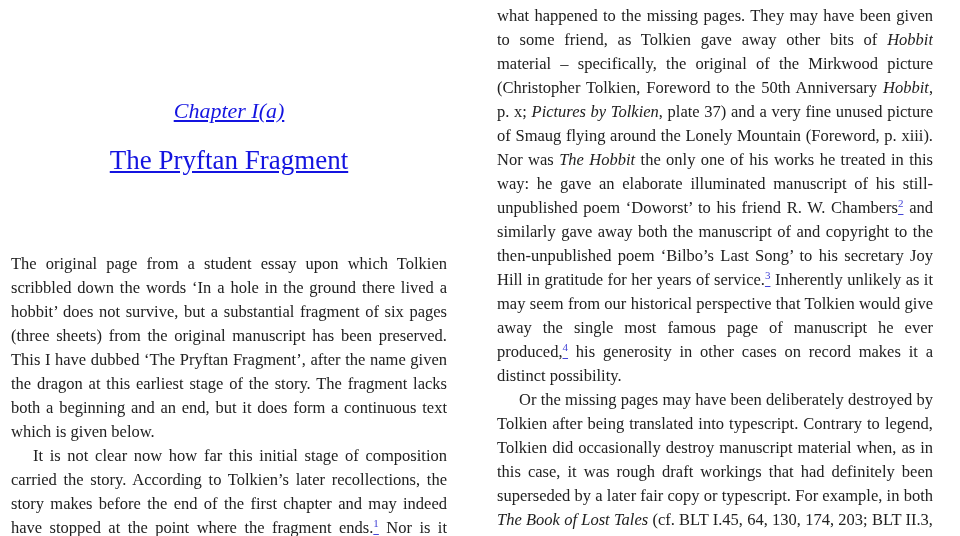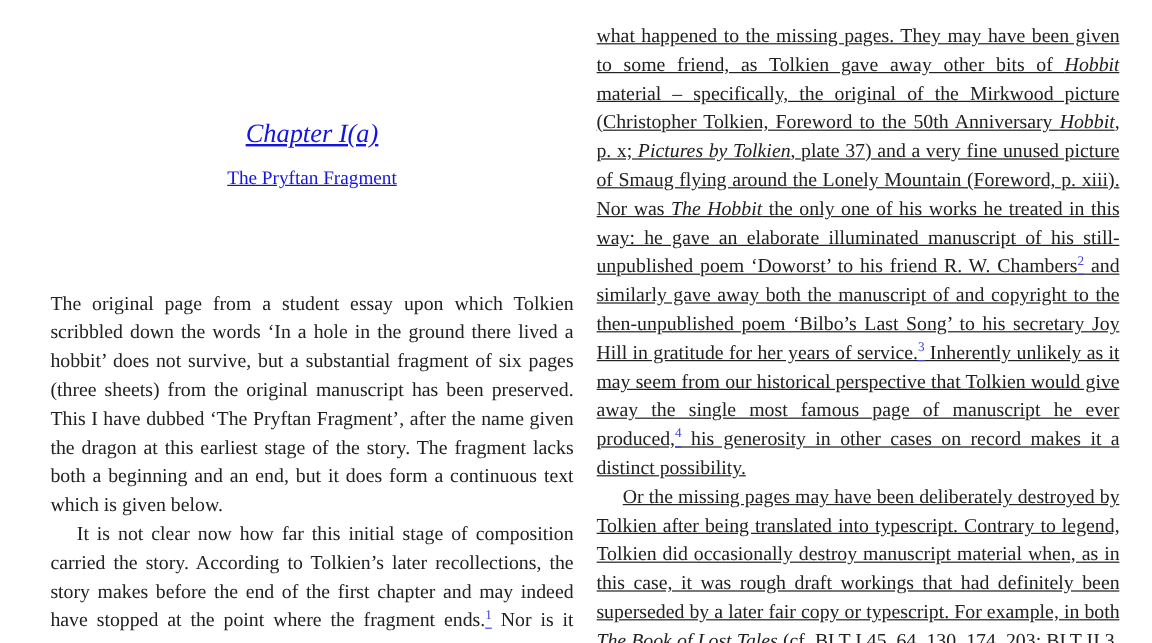--- a/index.html
+++ b/index.html
@@ -19,43 +19,43 @@
     font-family: "Liberation Serif", "DejaVu Serif", serif;
     color: var(--text);
   }
   .page-col {
     position: absolute;
     top: 0;
     width: 436px;
     height: 536px;
     overflow: hidden;
   }
-  .page-col.left  { left: 42px; font-family: Liberation Serif, serif; }
-  .page-col.right { left: 497px; padding-top: 18px; text-decoration: underline; }
+  .page-col.left  { left: 11px; font-family: Liberation Serif, serif; }
+  .page-col.right { left: 497px; padding-top: 4px; }
 
   .chapter-heading {
     padding-top: 96px;
     text-align: center;
   }
   .chapter-heading a {
     color: var(--link);
     text-decoration: underline;
     cursor: pointer;
   }
   .chapter-link {
     display: block;
     font-style: italic;
     font-size: 22px;
     line-height: 30px;
   }
   .title-link {
     display: block;
-    font-size: 16px;
+    font-size: 27px;
     line-height: 32px;
-    margin-top: 7px;
+    margin-top: 18px;
   }
 
   .body-text-block.left-body { margin-top: 76px; }
 
   p.para {
     font-size: 16.5px;
     line-height: 24px;
     text-align: justify;
     color: var(--text);
   }

